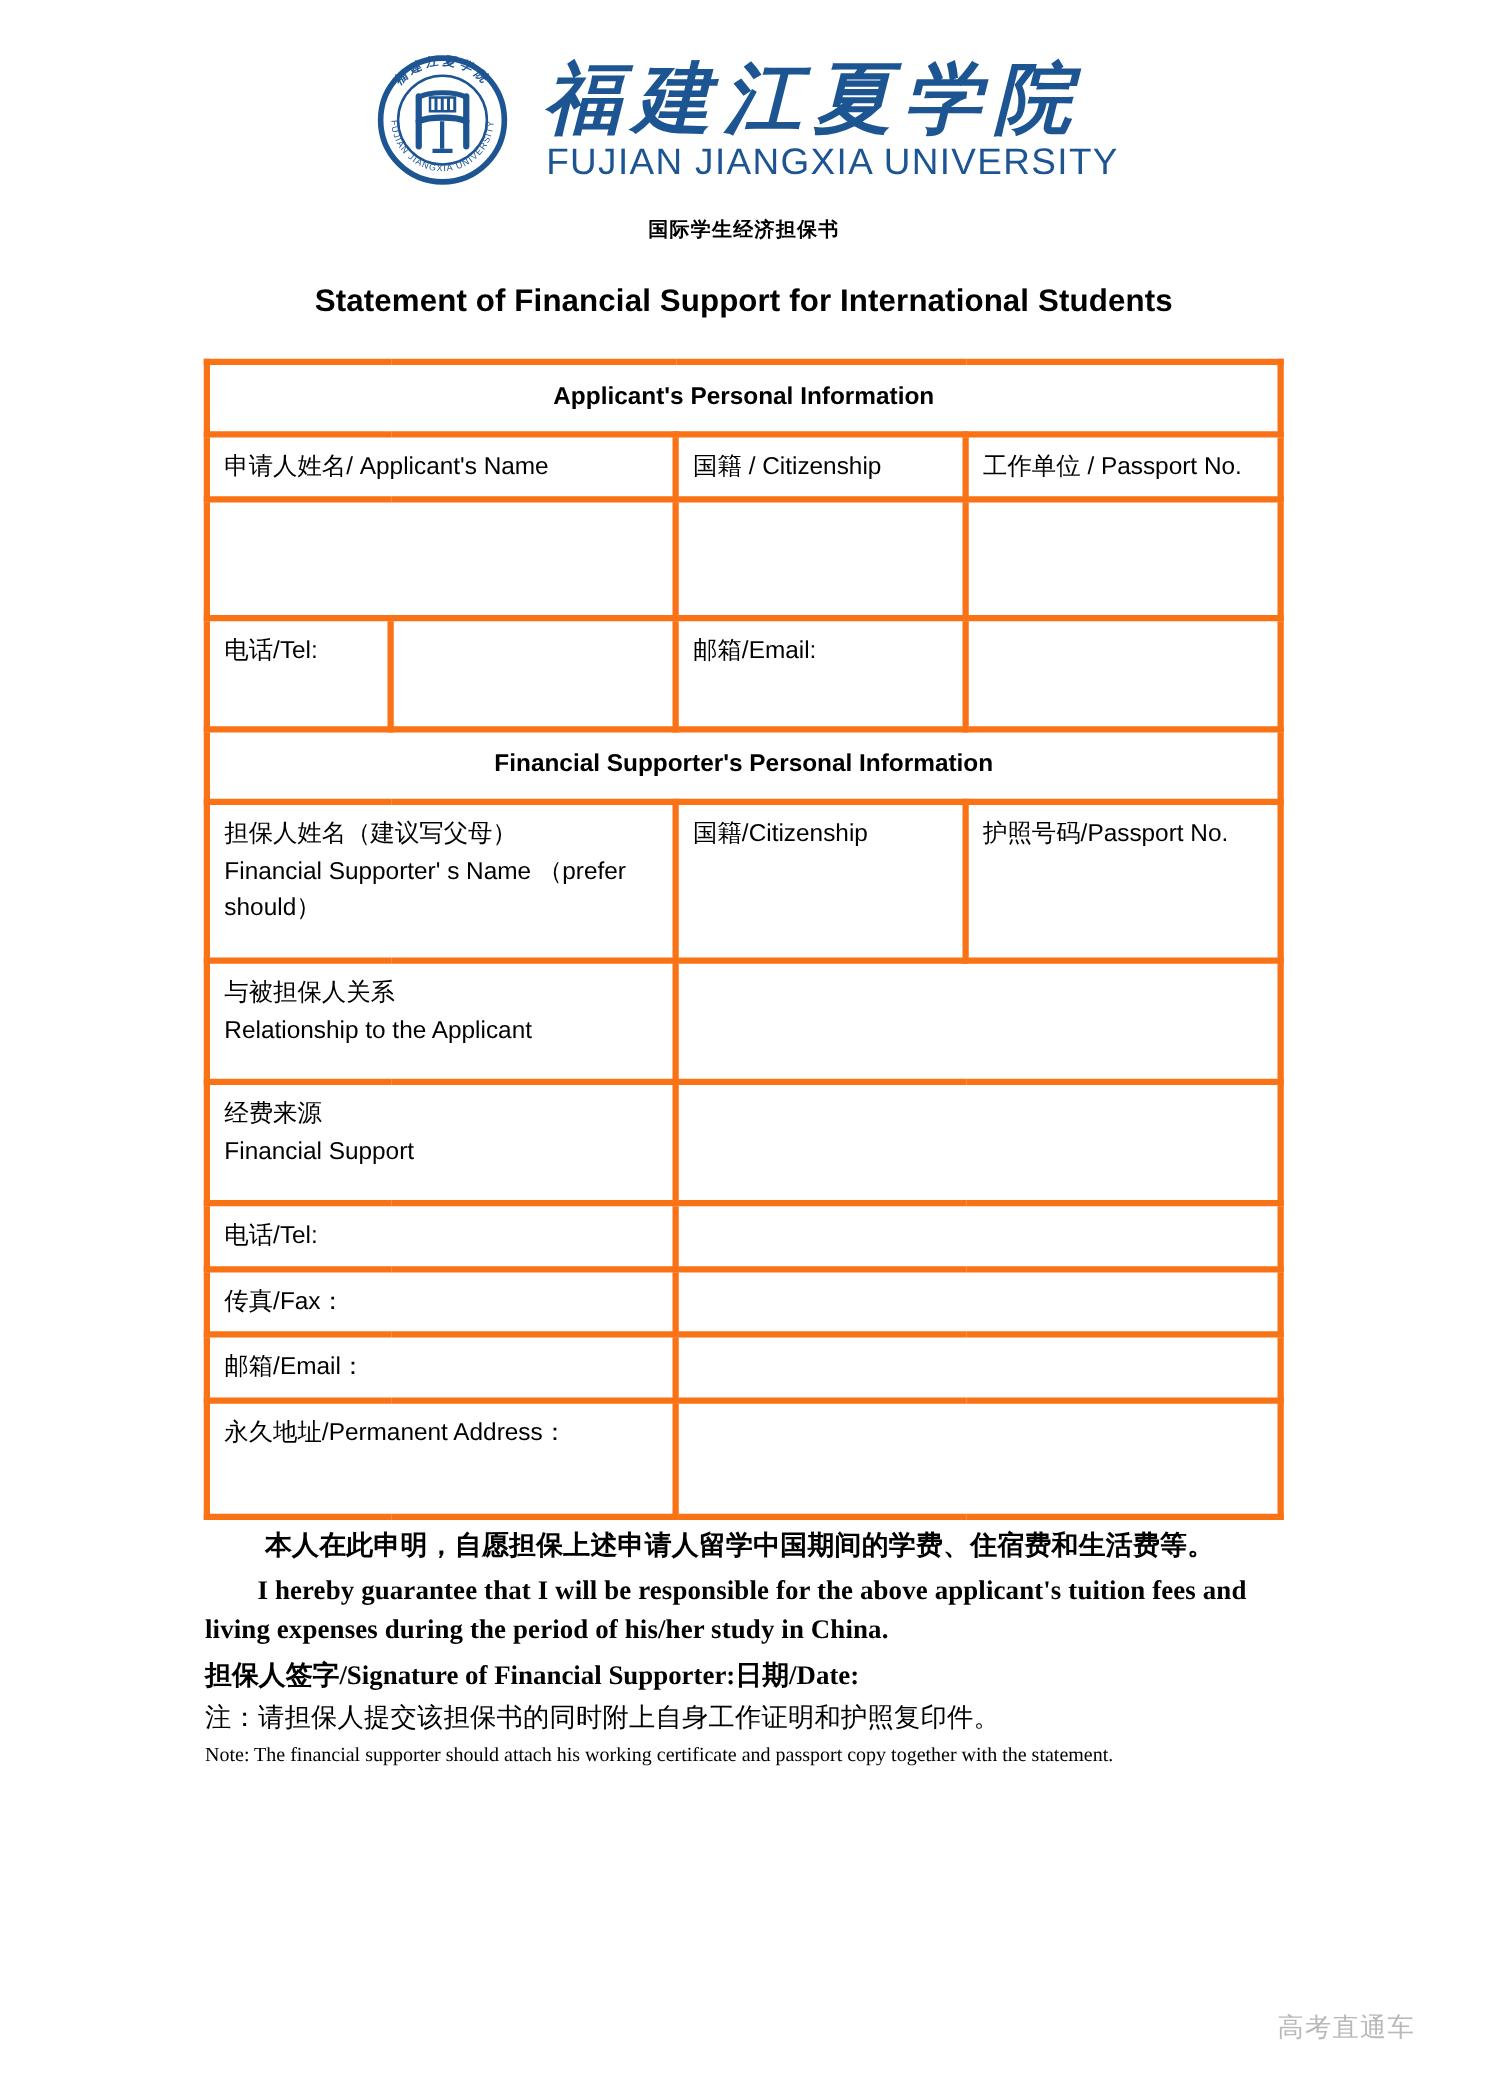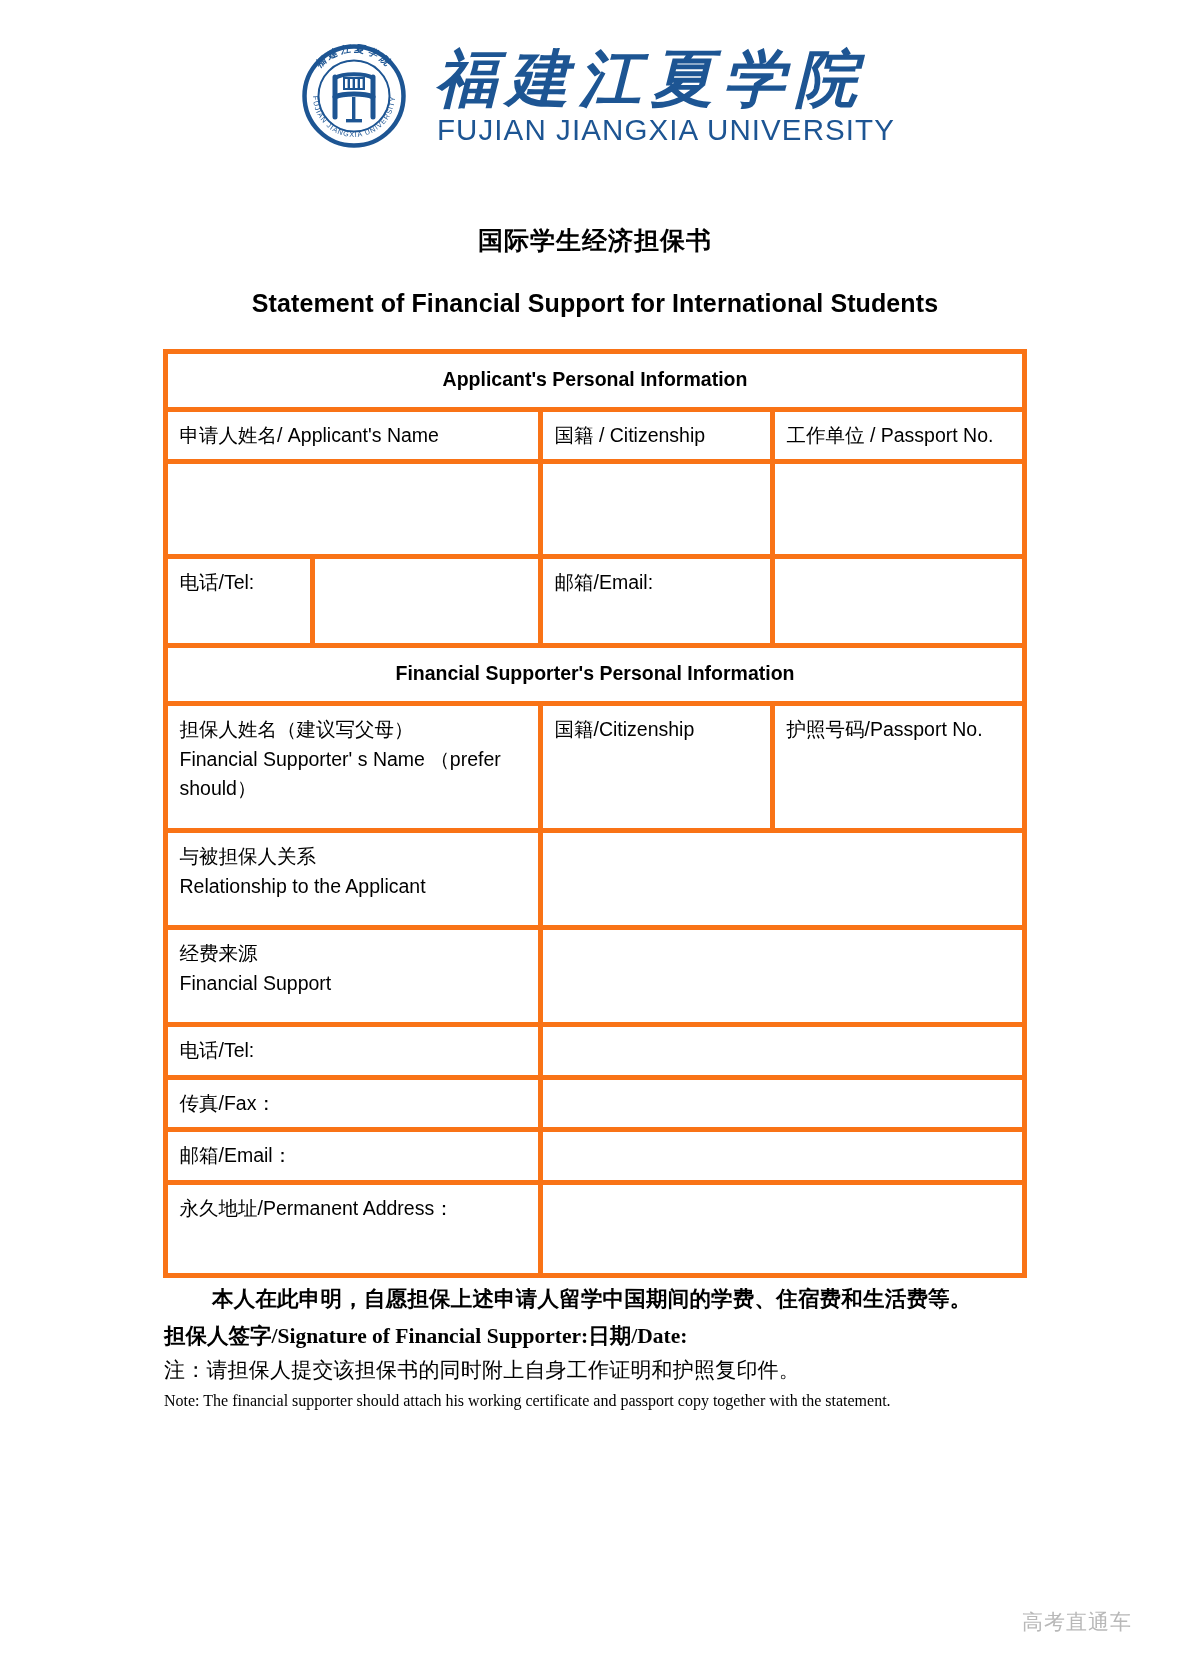--- a/index.html
+++ b/index.html
@@ -66,24 +66,24 @@
     color: #1d5593;
     white-space: nowrap;
     margin-top: 2px;
     margin-left: 2px;
   }
 
   
   .title-cn {
     text-align: center;
     font-family: "DejaVu Sans", sans-serif;
-    font-size: 25px;
+    font-size: 16px;
     font-weight: 700;
     letter-spacing: 1px;
-    margin-top: 94px;
+    margin-top: 44px;
     color: #000;
   }
   .title-en {
     text-align: center;
     font-family: "Liberation Sans", sans-serif;
     font-size: 25px;
     font-weight: 700;
     letter-spacing: 0.1px;
     margin-top: 32px;
     color: #000;
@@ -312,20 +312,21 @@
       <tr>
         <td class="h-addr" colspan="2">永久地址/Permanent Address：</td>
         <td class="h-addr" colspan="2"></td>
       </tr>
 
     </tbody>
   </table>
 
   <div class="declaration">
     <div class="decl-cn">本人在此申明，自愿担保上述申请人留学中国期间的学费、住宿费和生活费等。</div>
+    <div class="decl-en">I hereby guarantee that I will be responsible for the above applicant's tuition fees and living expenses during the period of his/her study in China.</div>
 
     <div class="sig-row">
       <span class="sig-left">担保人签字/Signature of Financial Supporter:</span>
       <span class="sig-right">日期/Date:</span>
     </div>
 
     <div class="note-cn">注：请担保人提交该担保书的同时附上自身工作证明和护照复印件。</div>
     <div class="note-en">Note: The financial supporter should attach his working certificate and passport copy together with the statement.</div>
   </div>
 

